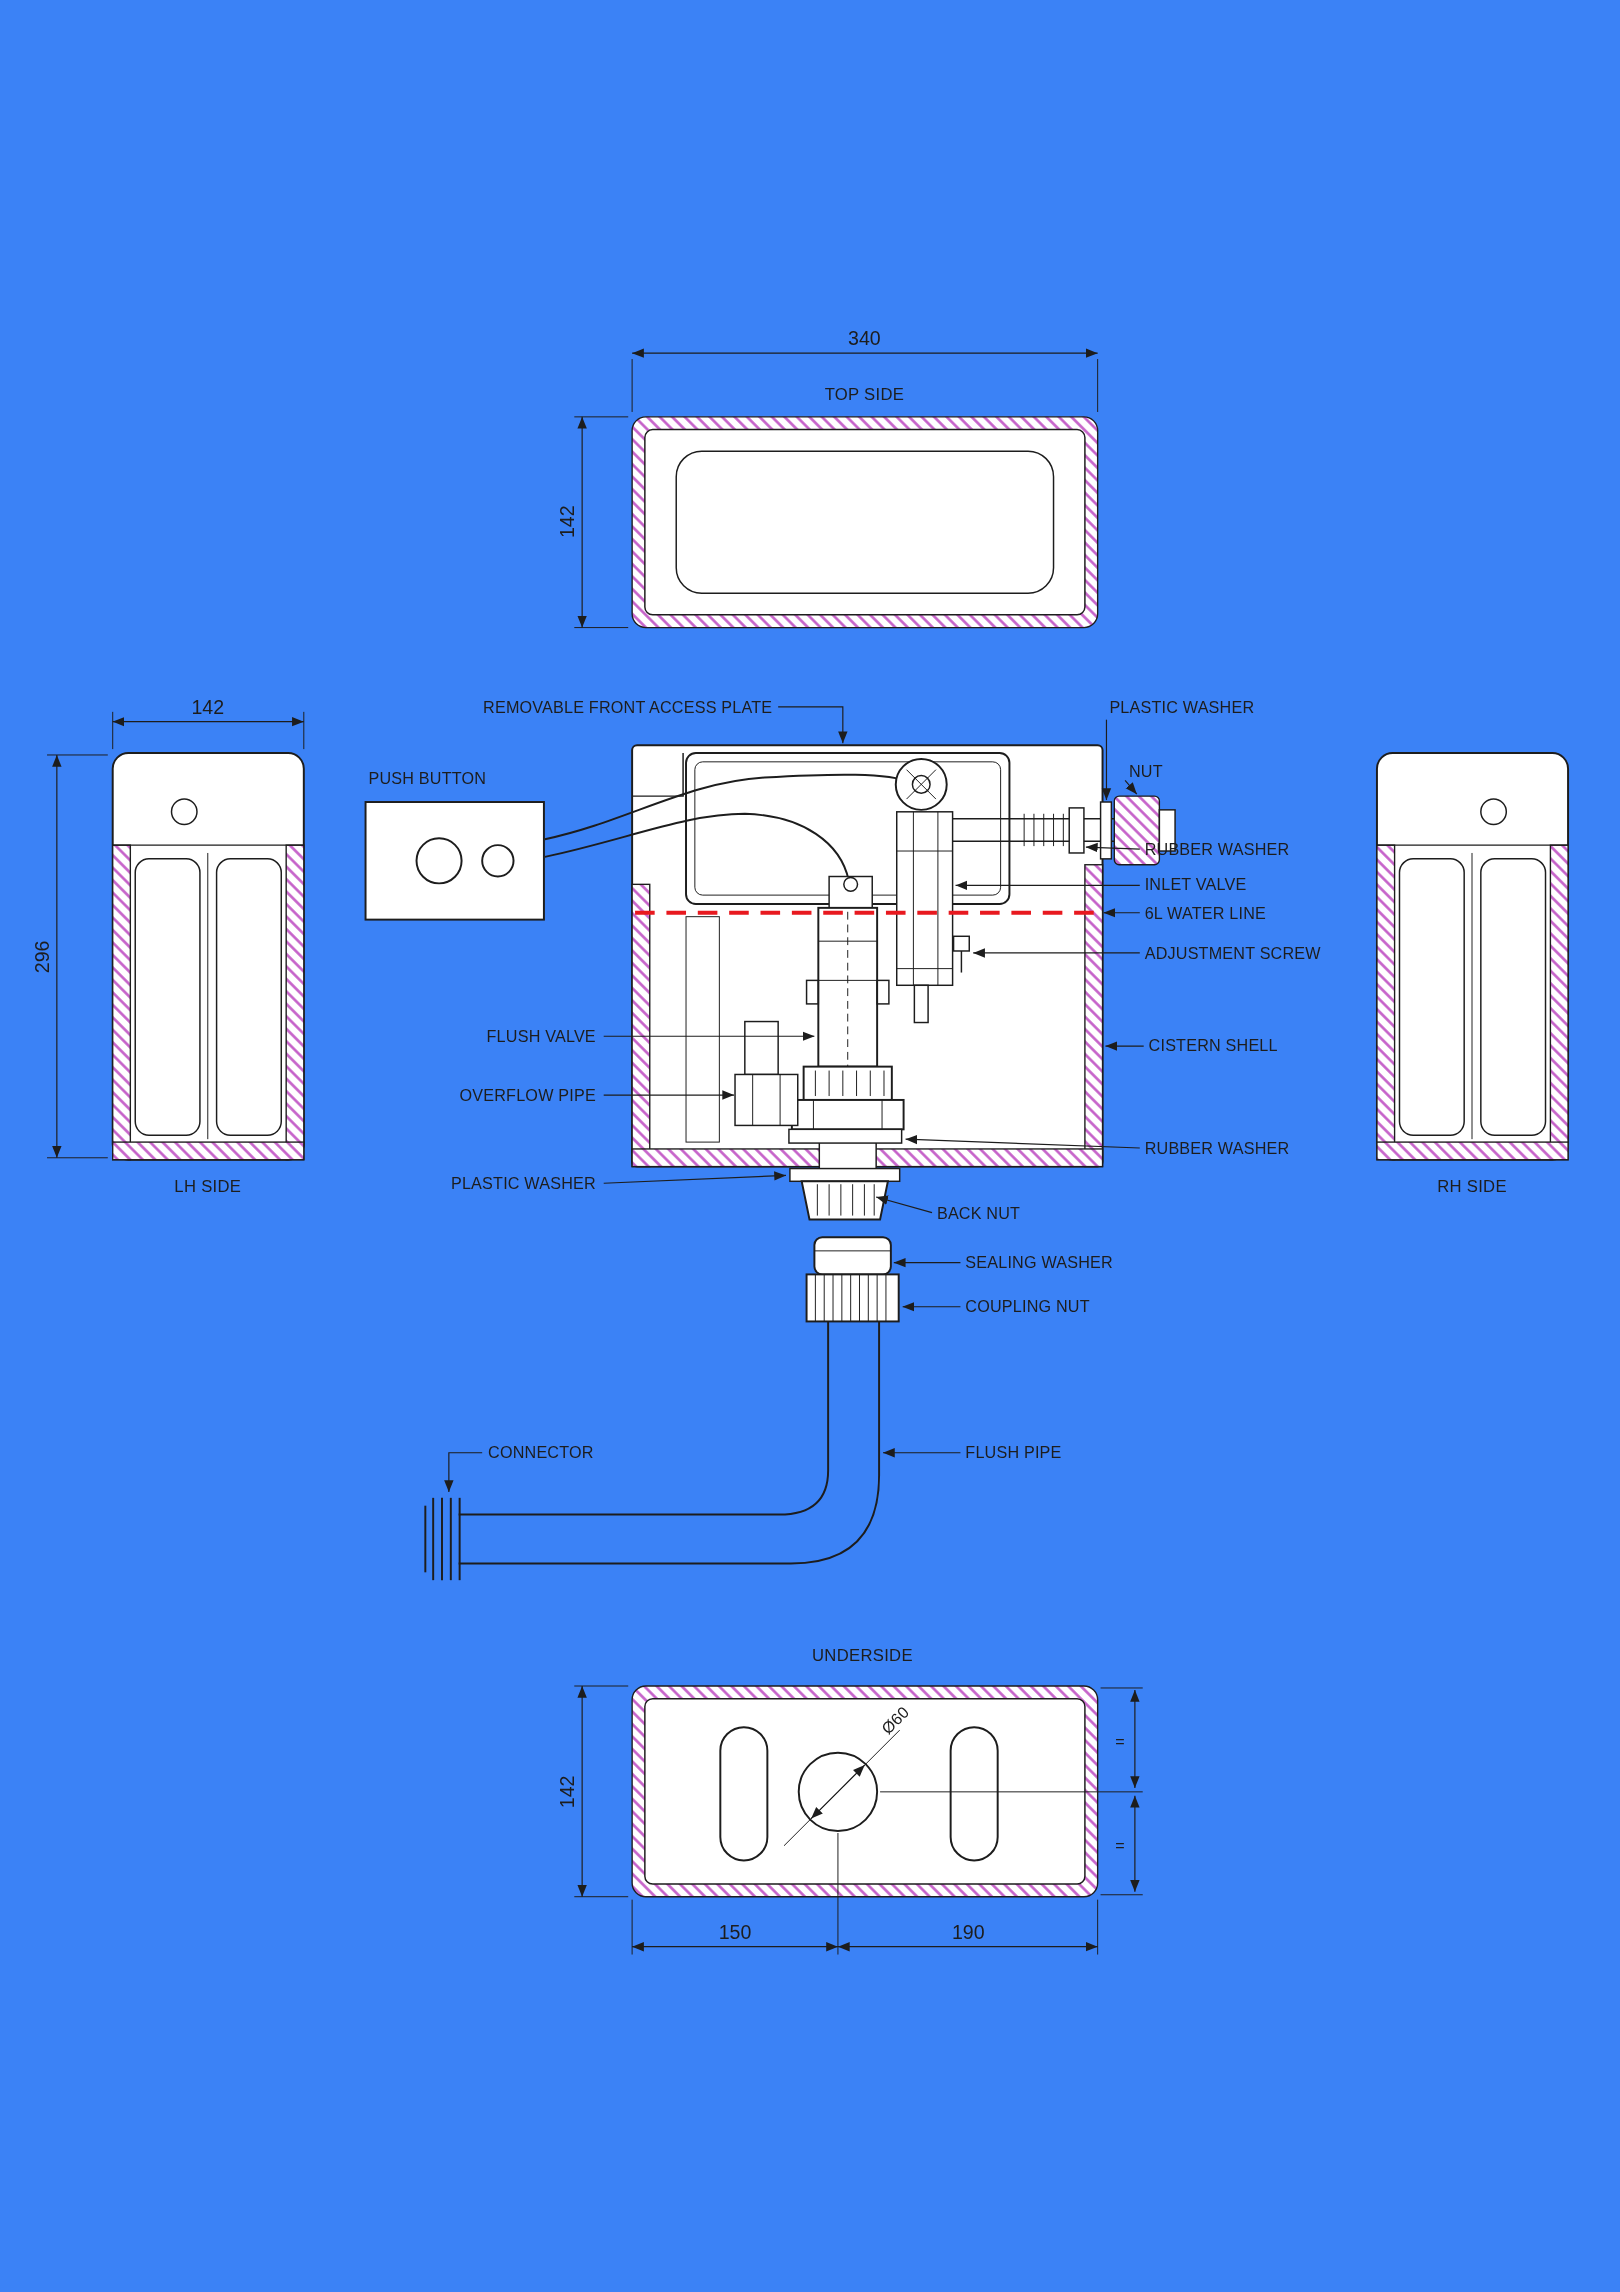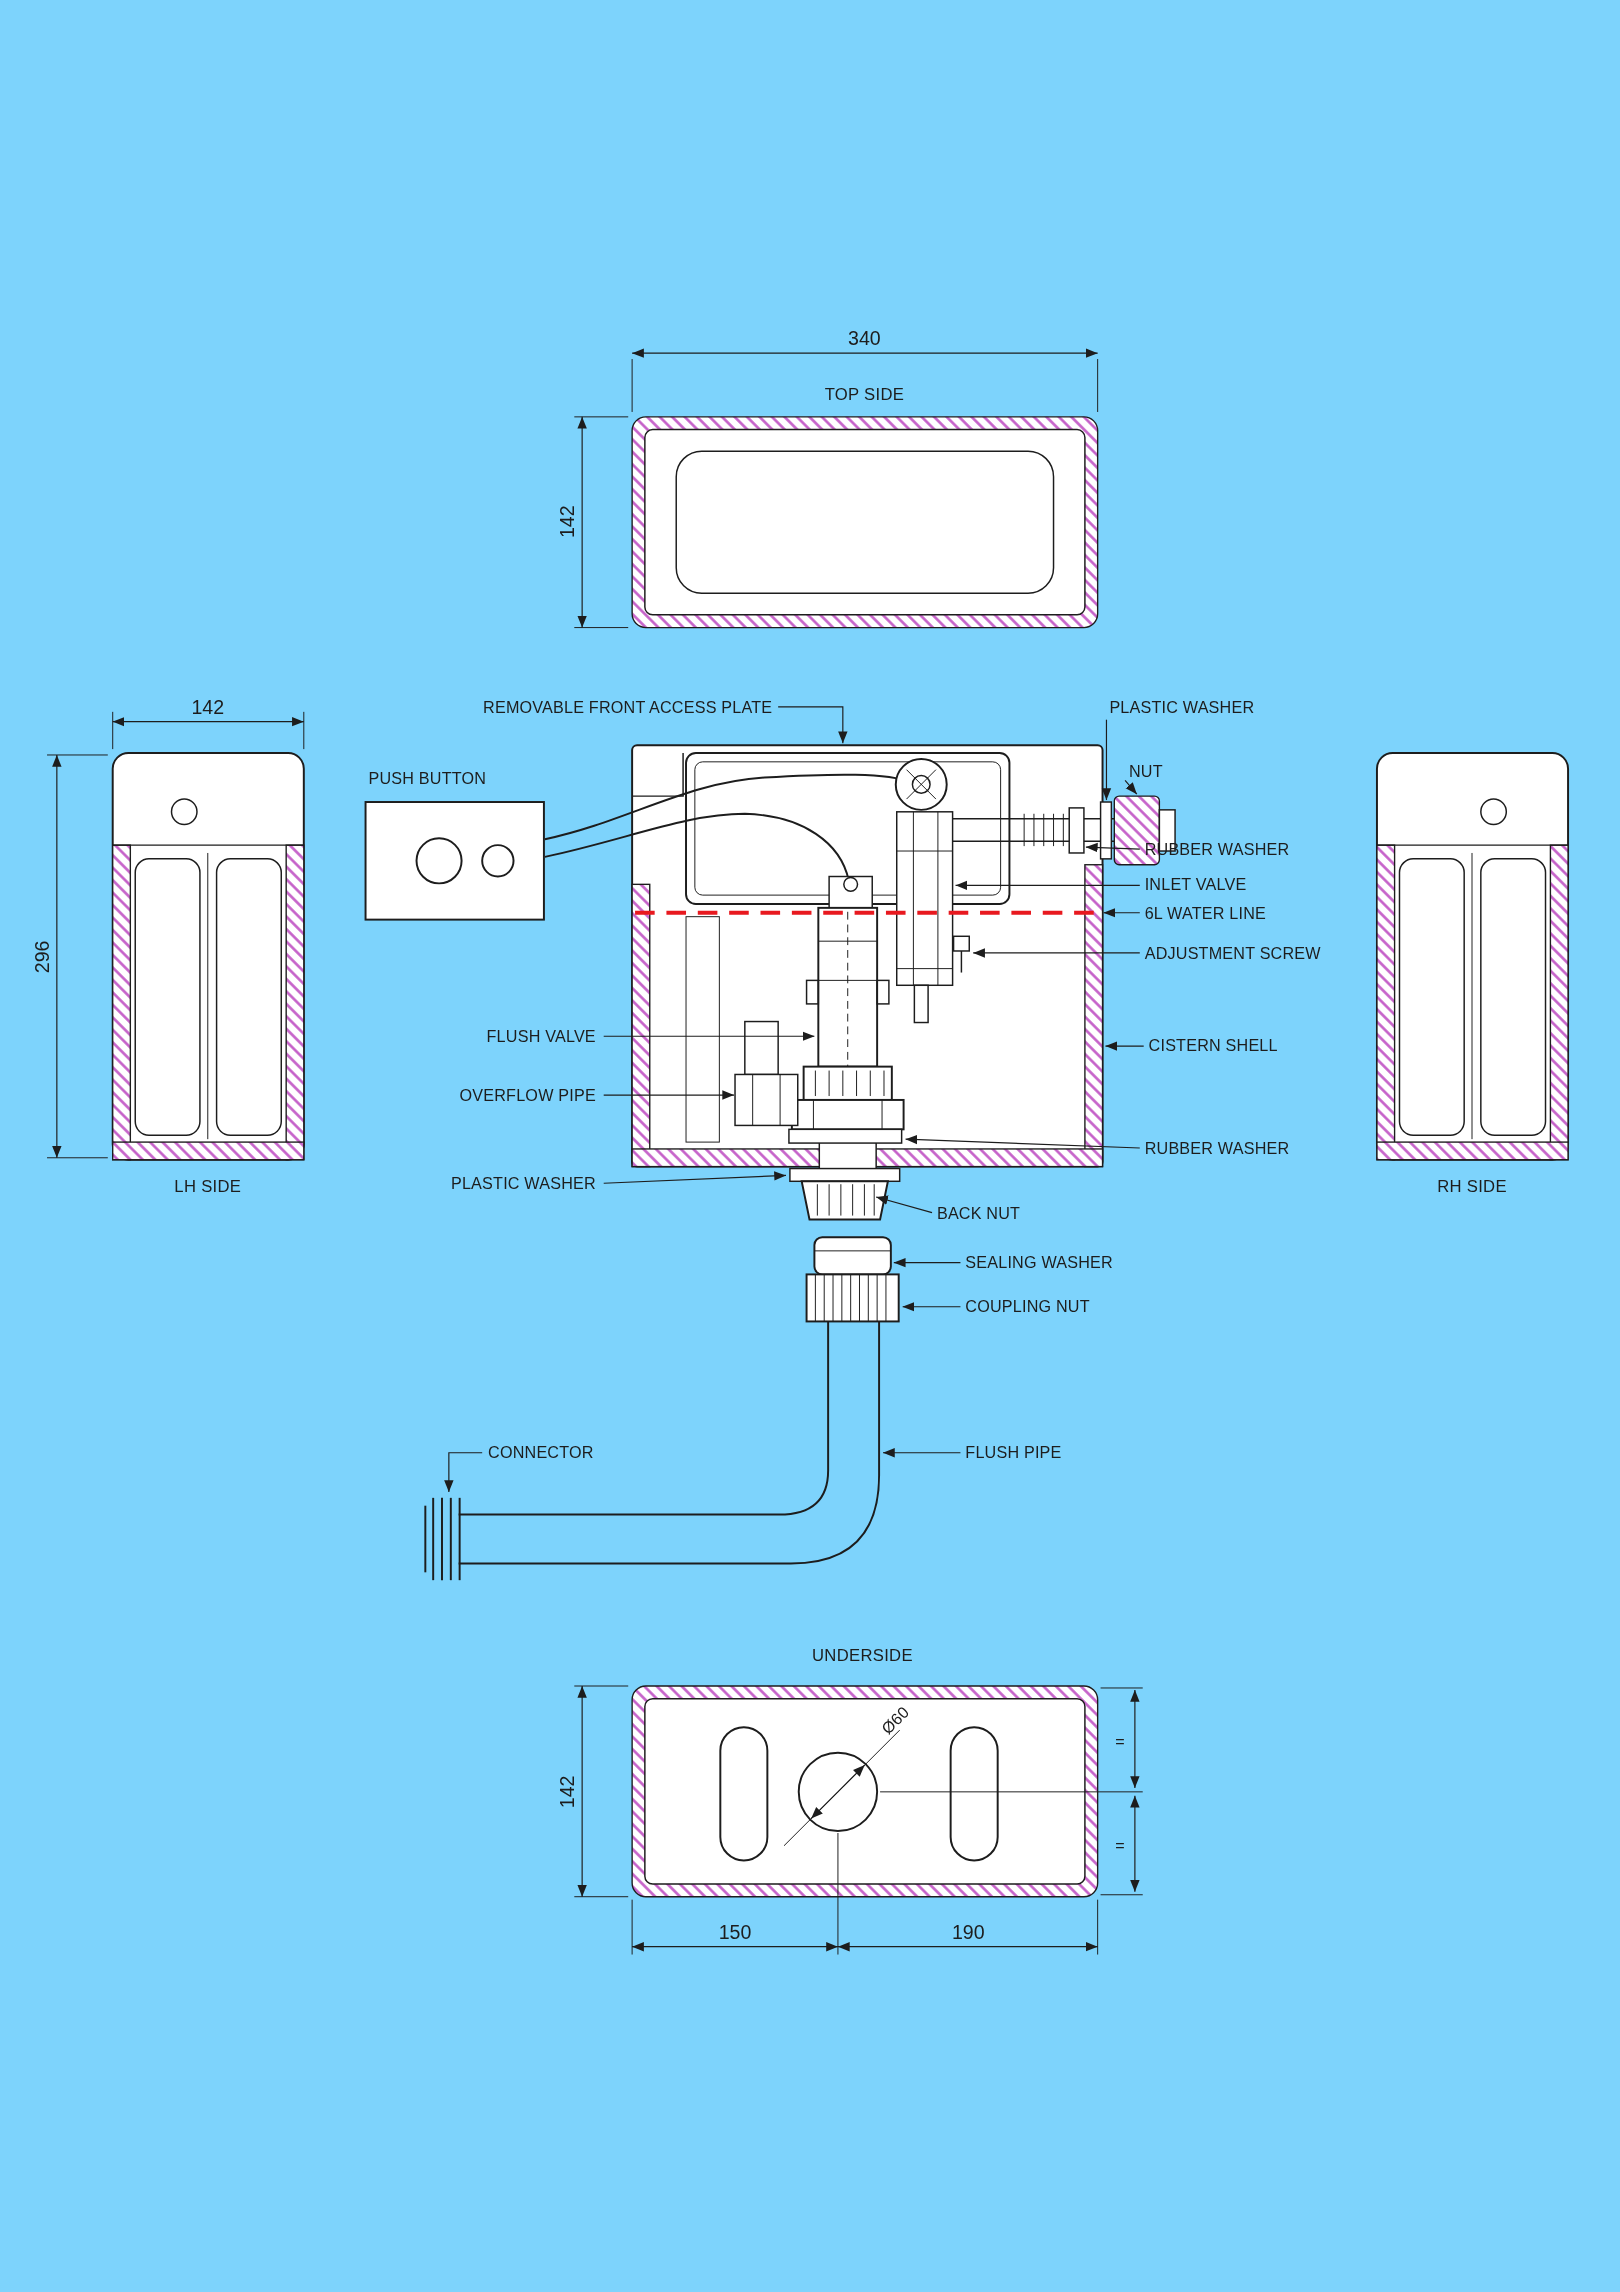--- a/index.html
+++ b/index.html
@@ -1,16 +1,16 @@
 <!DOCTYPE html>
 <html><head>
 <meta charset="utf-8">
 <style>
   html,body{margin:0;padding:0;background:#ffffff;}
-  .sheet{position:relative;width:1620px;height:2293px;background:#7dd3fc;overflow:hidden;}
+  .sheet{position:relative;width:1620px;height:2293px;background:#3b82f6;overflow:hidden;}
   svg{display:block;font-family:"Liberation Sans", sans-serif;}
   text{fill:#1d1d1d;}
   .lbl{font-size:16.5px;letter-spacing:.2px;}
   .dimtxt{font-size:20px;}
   .vname{font-size:17px;letter-spacing:.3px;}
   .o2{stroke:#1d1d1d;stroke-width:2;fill:none;}
   .o15{stroke:#1d1d1d;stroke-width:1.5;fill:none;}
   .o1{stroke:#1d1d1d;stroke-width:1;fill:none;}
   .wfill{fill:#ffffff;}
   .hatchy{fill:url(#hatch);stroke:#1d1d1d;stroke-width:1.4;}

